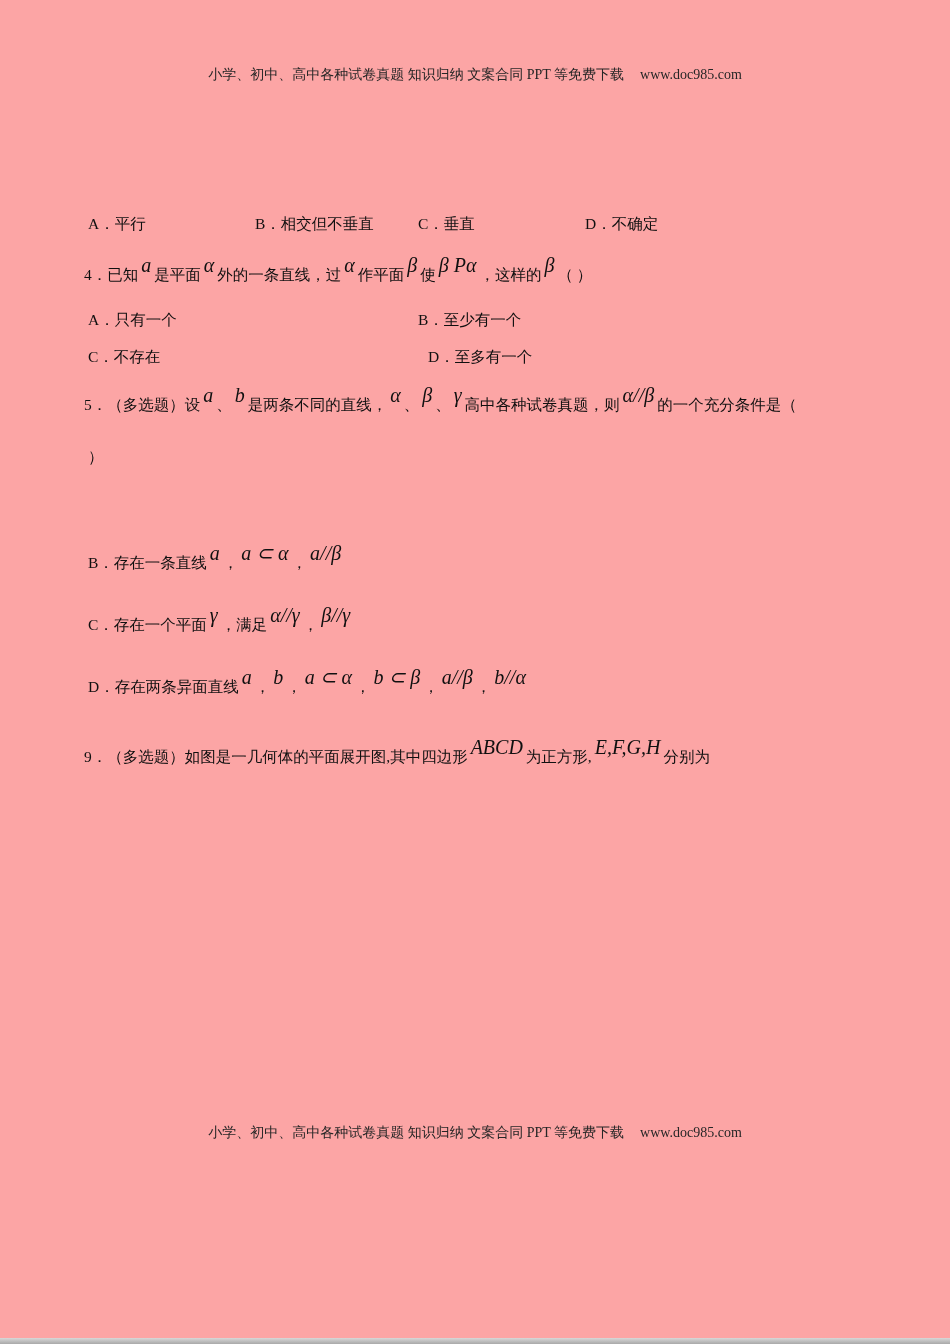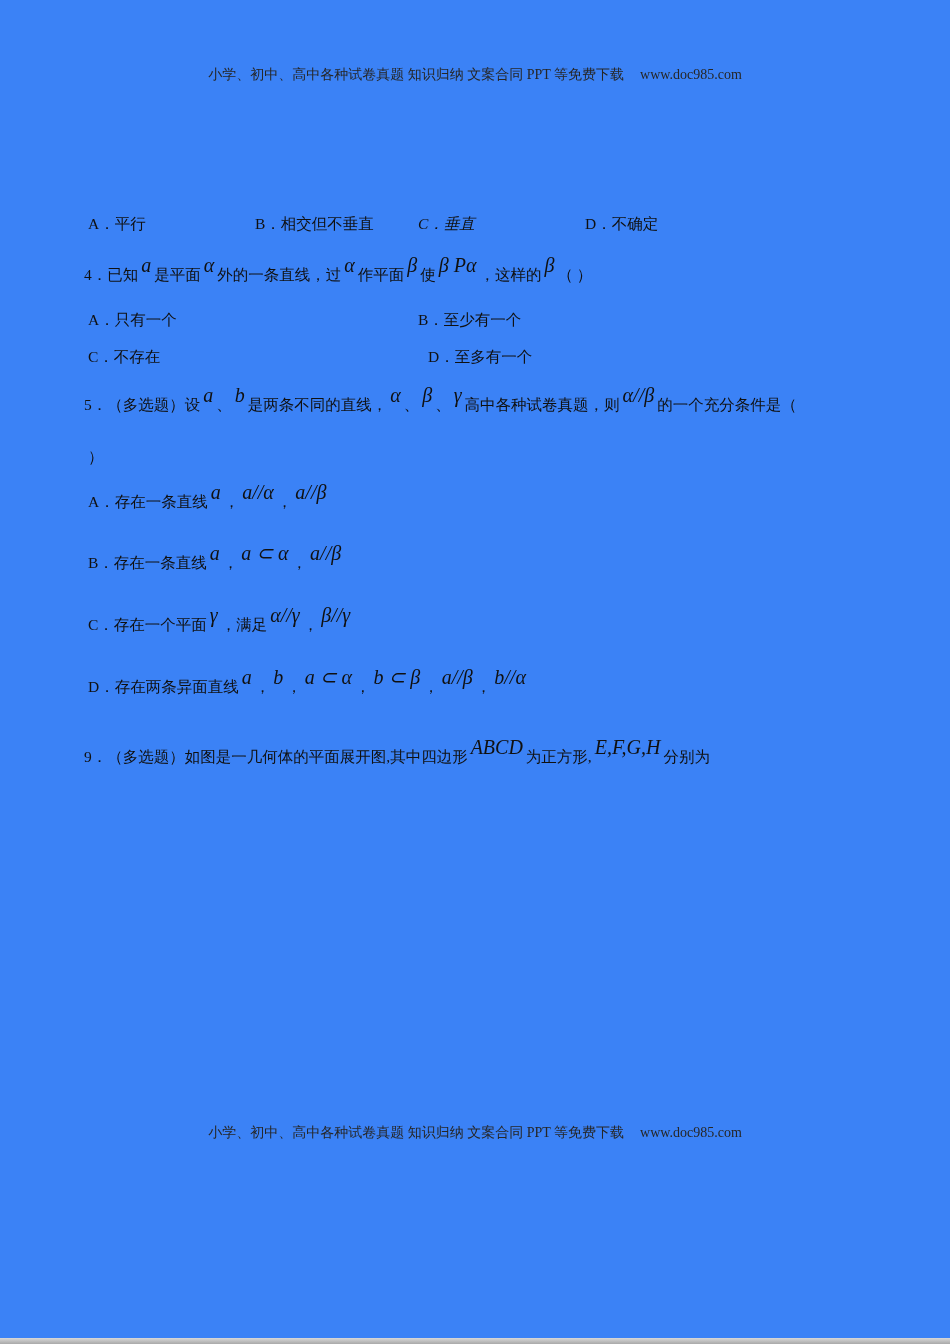--- a/index.html
+++ b/index.html
@@ -1,20 +1,20 @@
 <!DOCTYPE html>
 <html><head>
 <meta charset="utf-8">
 <style>
   html,body { margin:0; padding:0; background:#ffffff; }
   .page {
     position:relative;
     width:950px;
     height:1344px;
-    background:#3b82f6;
+    background:#fca5a5;
     font-family:"Liberation Serif", serif;
     color:#141414;
     overflow:hidden;
   }
   .hdr, .ftr {
     position:absolute;
     left:0;
     width:100%;
     text-align:center;
     font-size:14px;
@@ -51,41 +51,38 @@
 <body>
 
 <div class="page">
 
   <div class="hdr">
     <span>小学、初中、高中各种试卷真题 知识归纳 文案合同 PPT 等免费下载</span><span class="url">www.doc985.com</span>
   </div>
 
   <div class="line" style="top:213px; left:88px;">A．平行</div>
   <div class="line" style="top:213px; left:255px;">B．相交但不垂直</div>
-  <div class="line" style="top:213px; left:418px;font-style:italic;">C．垂直</div>
+  <div class="line" style="top:213px; left:418px;">C．垂直</div>
   <div class="line" style="top:213px; left:585px;">D．不确定</div>
 
   <div class="line" style="top:262px; left:84px;">
     <span class="cn">4．已知</span><span class="m">a</span><span class="cn">是平面</span><span class="m">α</span><span class="cn">外的一条直线，过</span><span class="m">α</span><span class="cn">作平面</span><span class="m">β</span><span class="cn">使</span><span class="m">β Pα</span><span class="cn">，这样的</span><span class="m">β</span><span class="cn">（      ）</span>
   </div>
 
   <div class="line" style="top:309px; left:88px;">A．只有一个</div>
   <div class="line" style="top:309px; left:418px;">B．至少有一个</div>
   <div class="line" style="top:346px; left:88px;">C．不存在</div>
   <div class="line" style="top:346px; left:418px;margin-left:10px;">D．至多有一个</div>
 
   <div class="line" style="top:392px; left:84px;">
     <span class="cn">5．（多选题）设</span><span class="m">a</span><span class="cn">、</span><span class="m">b</span><span class="cn">是两条不同的直线，</span><span class="m">α</span><span class="cn">、</span><span class="m">β</span><span class="cn">、</span><span class="m">γ</span><span class="cn">高中各种试卷真题，则</span><span class="m">α//β</span><span class="cn">的一个充分条件是（</span>
   </div>
 
   <div class="line" style="top:446px; left:88px;">）</div>
 
-  <div class="line" style="top:489px; left:88px;">
-    <span class="cn">A．存在一条直线</span><span class="m">a</span><span class="cn">，</span><span class="m">a//α</span><span class="cn">，</span><span class="m">a//β</span>
-  </div>
 
   <div class="line" style="top:550px; left:88px;">
     <span class="cn">B．存在一条直线</span><span class="m">a</span><span class="cn">，</span><span class="m">a ⊂ α</span><span class="cn">，</span><span class="m">a//β</span>
   </div>
 
   <div class="line" style="top:612px; left:88px;">
     <span class="cn">C．存在一个平面</span><span class="m">γ</span><span class="cn">，满足</span><span class="m">α//γ</span><span class="cn">，</span><span class="m">β//γ</span>
   </div>
 
   <div class="line" style="top:674px; left:88px;">

